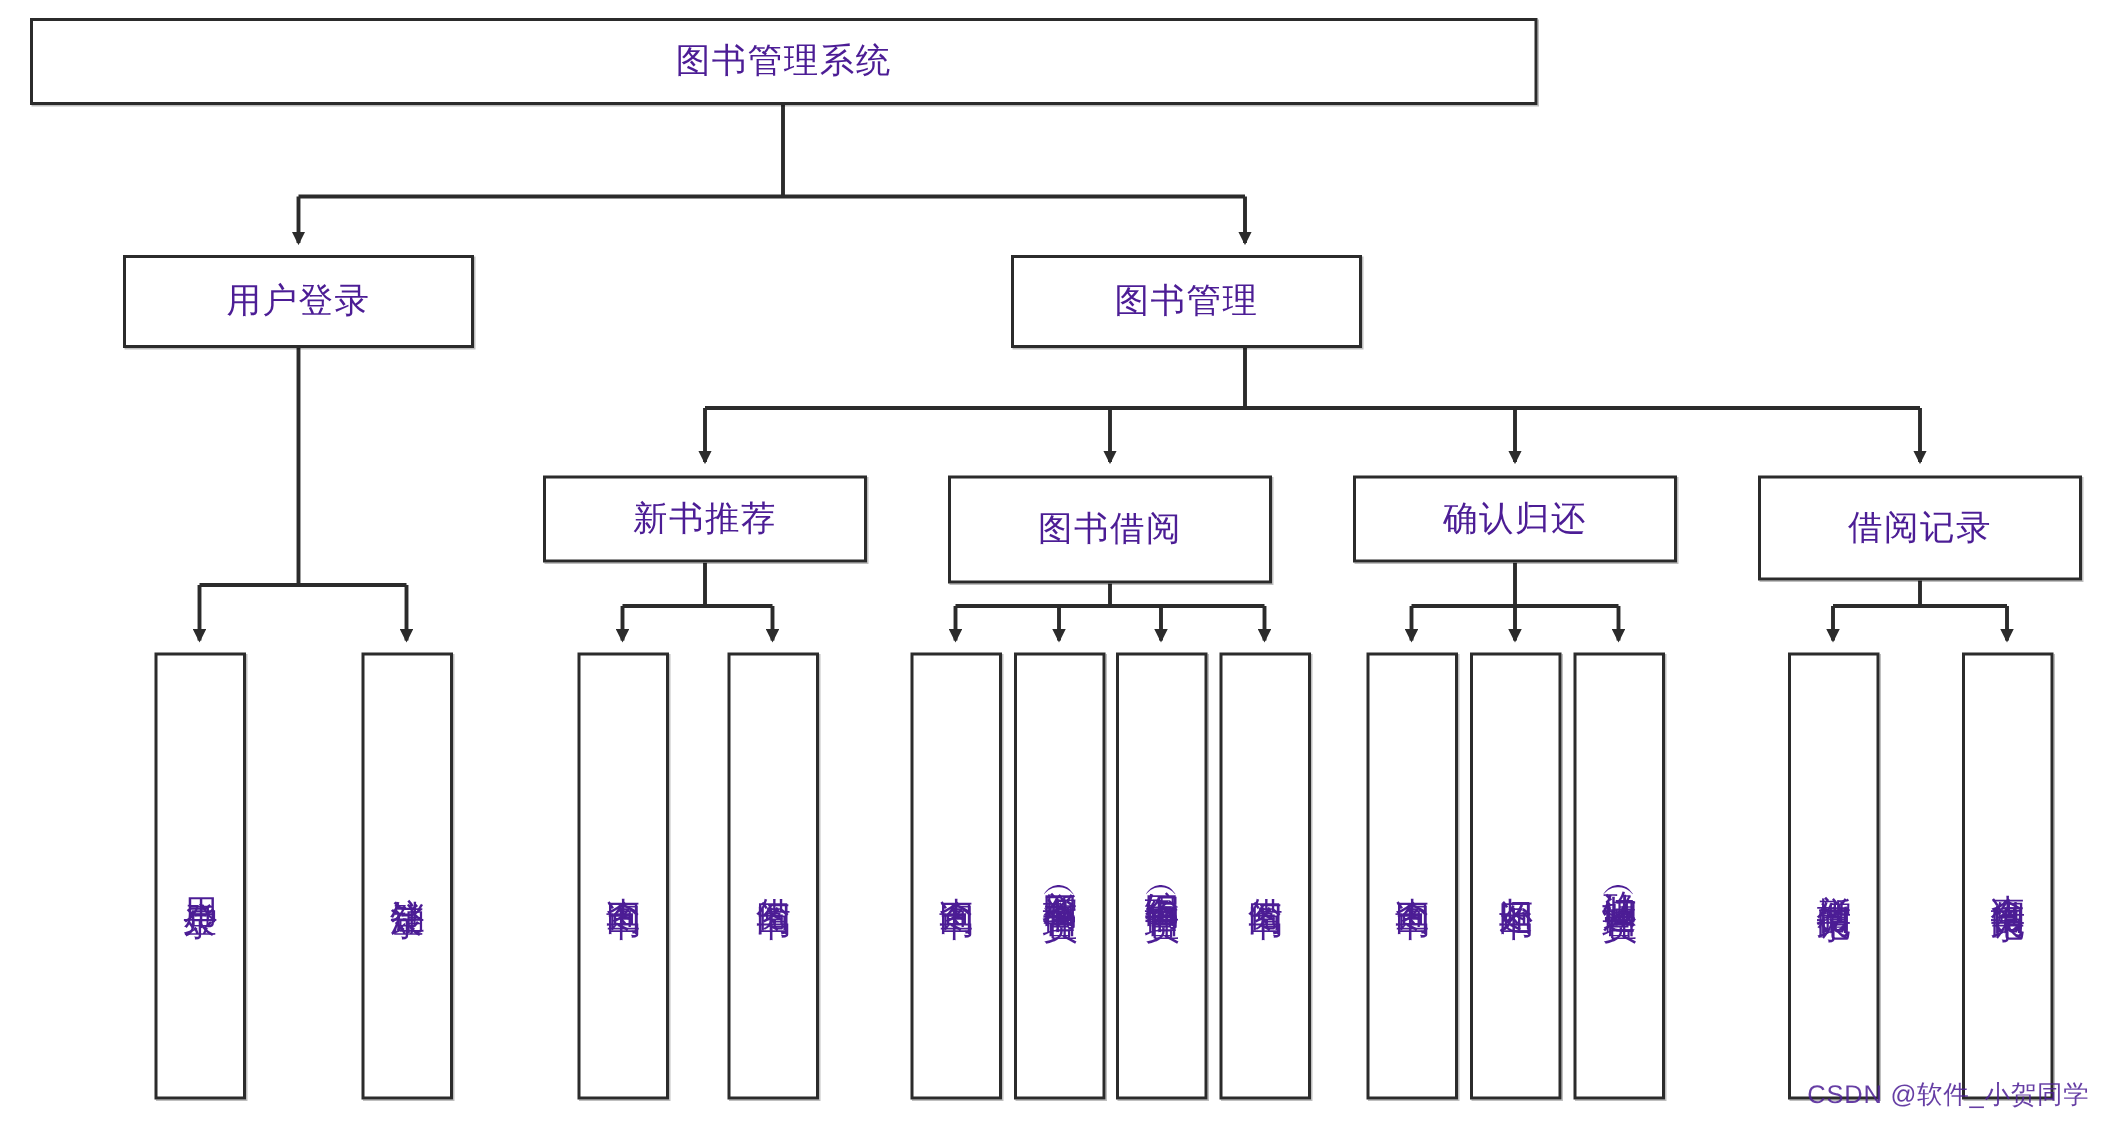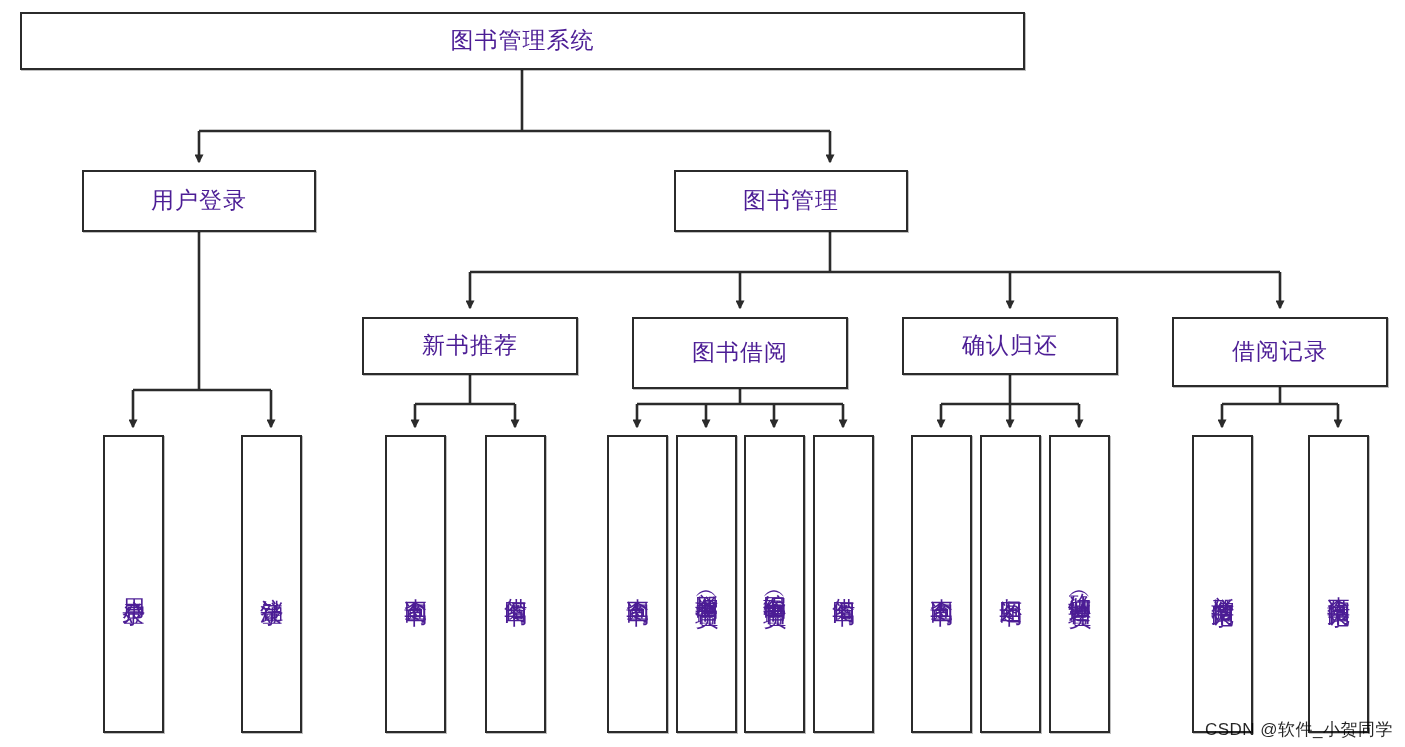--- a/index.html
+++ b/index.html
@@ -56,21 +56,21 @@
     text-orientation: upright;
     white-space: nowrap;
     display: block;
     text-align: center;
   }
   .watermark {
     position: absolute;
     right: 12px;
     bottom: 6px;
     font-size: 17px;
-    color: #000000;
+    color: #4c1d95;
     letter-spacing: 0.5px;
     white-space: nowrap;
     opacity: 0.85;
   }
 </style>
 </head>
 <body>
 
 <div id="diagram-root">
 

